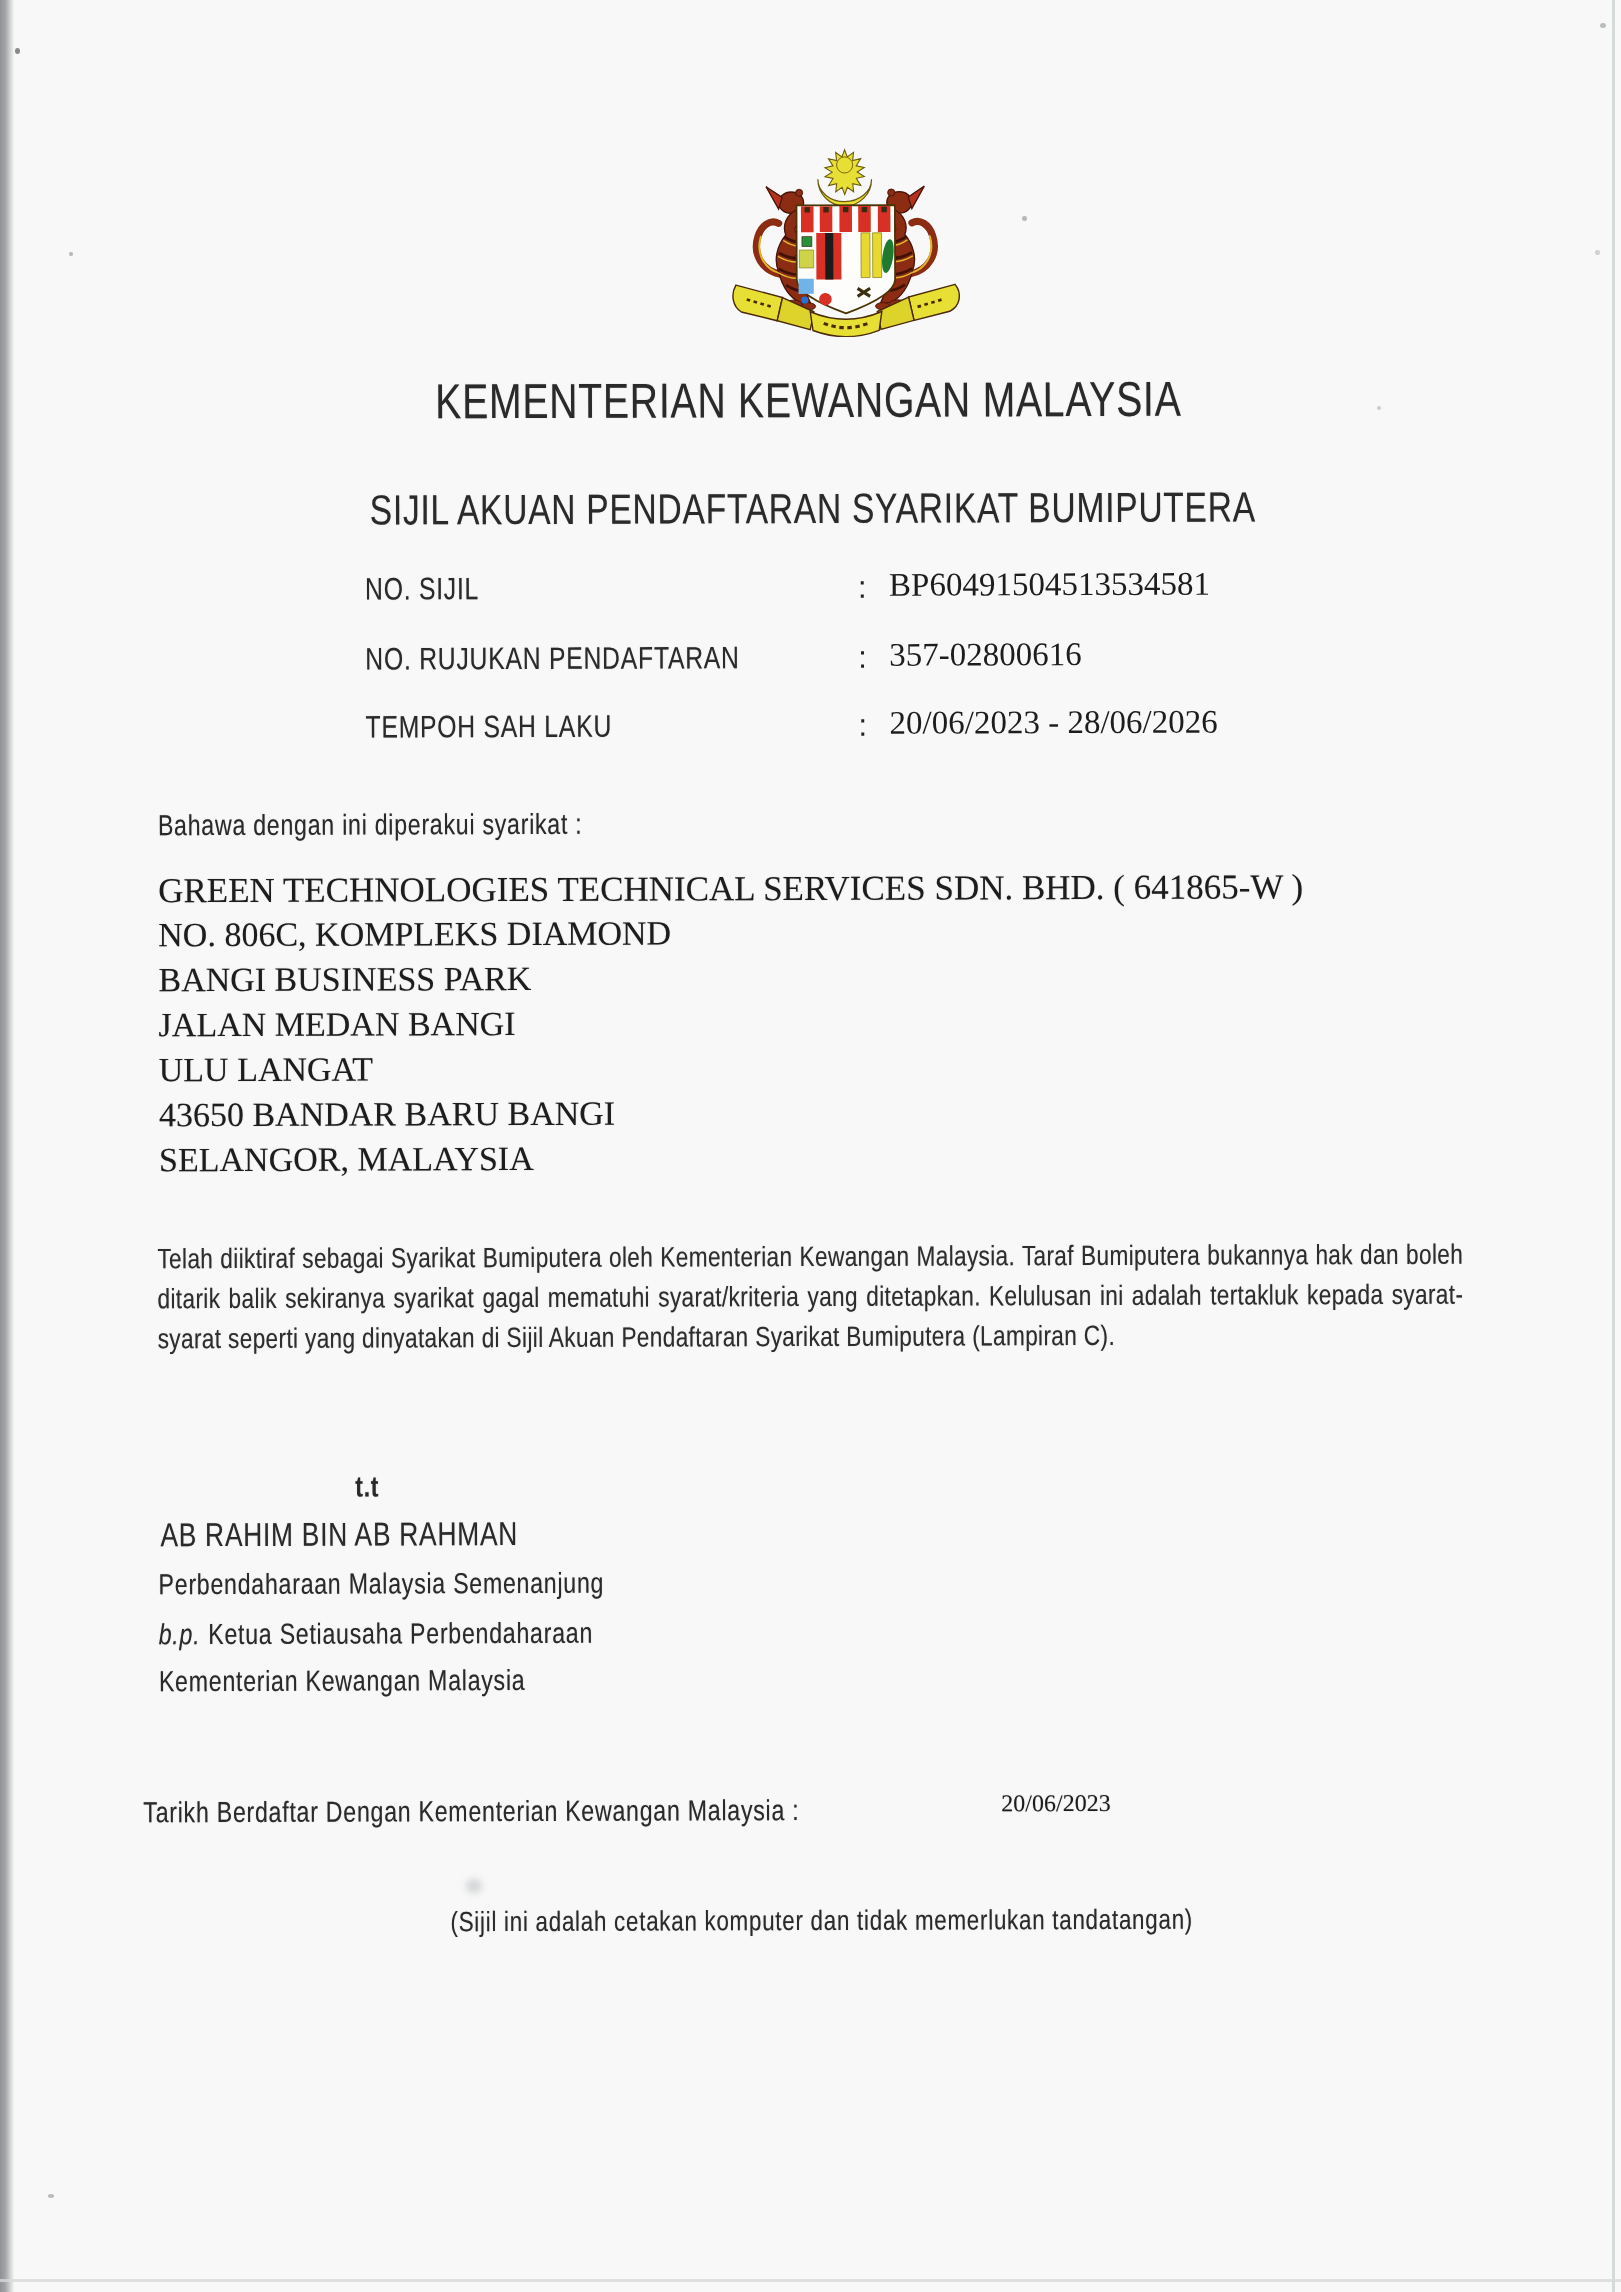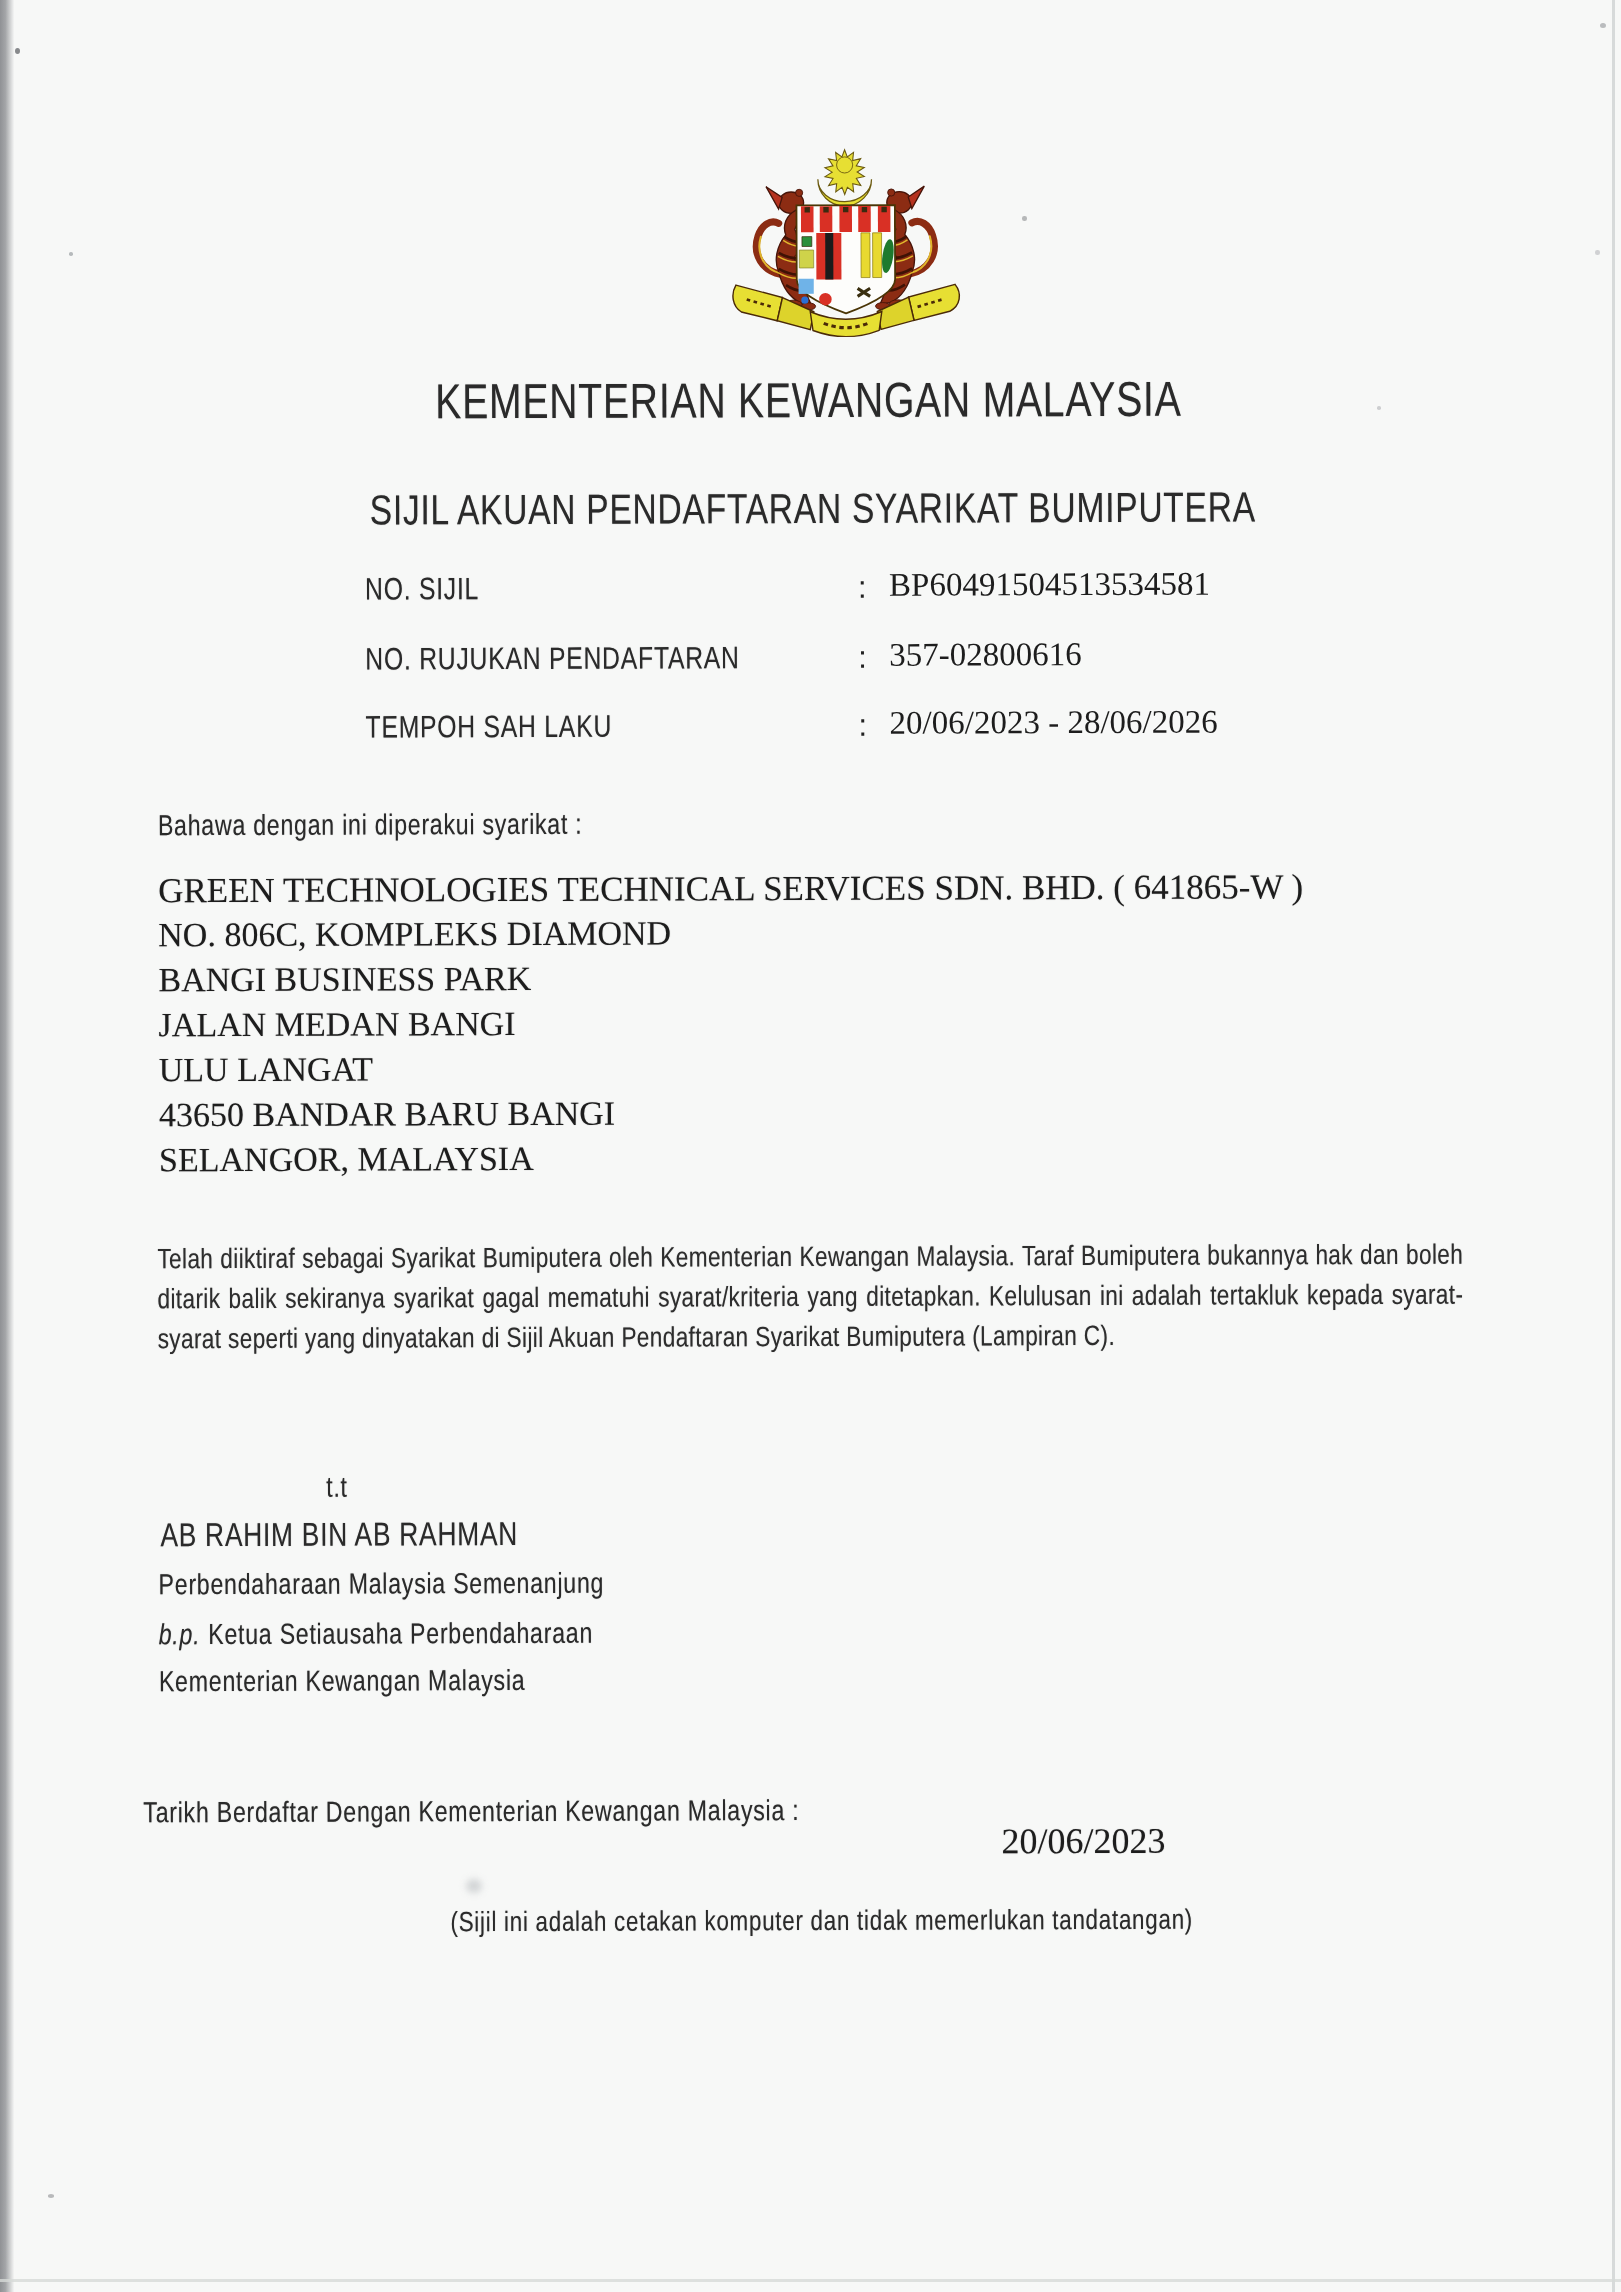--- a/index.html
+++ b/index.html
@@ -138,40 +138,40 @@
     <div>NO. 806C, KOMPLEKS DIAMOND</div>
     <div>BANGI BUSINESS PARK</div>
     <div>JALAN MEDAN BANGI</div>
     <div>ULU LANGAT</div>
     <div>43650 BANDAR BARU BANGI</div>
     <div>SELANGOR, MALAYSIA</div>
   </div>
 
   <div class="para">Telah diiktiraf sebagai Syarikat Bumiputera oleh Kementerian Kewangan Malaysia. Taraf Bumiputera bukannya hak dan boleh ditarik balik sekiranya syarikat gagal mematuhi syarat/kriteria yang ditetapkan. Kelulusan ini adalah tertakluk kepada syarat-syarat seperti yang dinyatakan di Sijil Akuan Pendaftaran Syarikat Bumiputera (Lampiran C).</div>
 
-  <div class="txt" style="left:325px;top:1469px;font-size:29px;">
+  <div class="txt" style="left:354px;top:1469px;font-size:29px;font-weight:bold;">
     <span class="cond">t.t</span>
   </div>
   <div class="txt" style="left:159px;top:1514px;font-size:33px;">
     <span class="cond">AB RAHIM BIN AB RAHMAN</span>
   </div>
   <div class="txt" style="left:157px;top:1566px;font-size:29px;">
     <span class="cond">Perbendaharaan Malaysia Semenanjung</span>
   </div>
   <div class="txt" style="left:157px;top:1616px;font-size:29px;">
     <span class="cond"><span class="bp-prefix">b.p.</span><span>Ketua Setiausaha Perbendaharaan</span></span>
   </div>
   <div class="txt" style="left:157px;top:1663px;font-size:29px;">
     <span class="cond">Kementerian Kewangan Malaysia</span>
   </div>
 
   <div class="txt" style="left:141px;top:1794px;font-size:29px;">
     <span class="cond">Tarikh Berdaftar Dengan Kementerian Kewangan Malaysia :</span>
   </div>
-  <div class="txt serif" style="left:999px;top:1791px;font-size:36px;margin-top:30px;">20/06/2023</div>
+  <div class="txt serif" style="left:999px;top:1791px;font-size:24px;">20/06/2023</div>
 
   <div class="txt" style="left:819px;top:1905px;font-size:28px;">
     <span class="cond-c">(Sijil ini adalah cetakan komputer dan tidak memerlukan tandatangan)</span>
   </div>
 
 </div>
 
 <div class="edge-left"></div>
 <div class="edge-right"></div>
 <div class="edge-bottom"></div>

